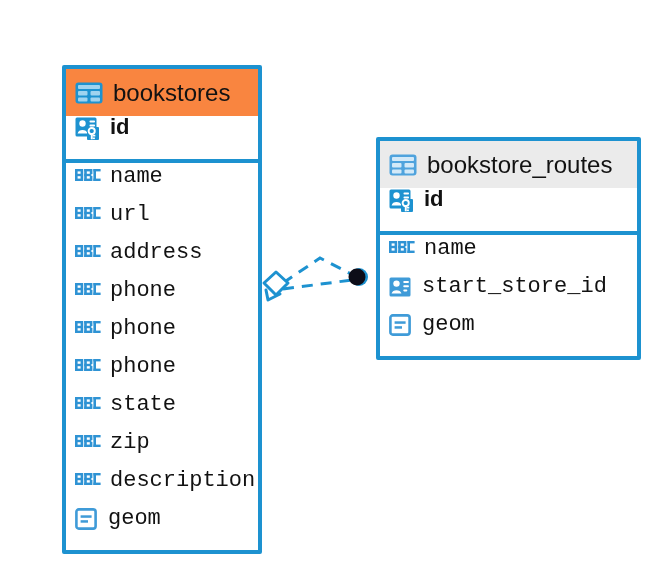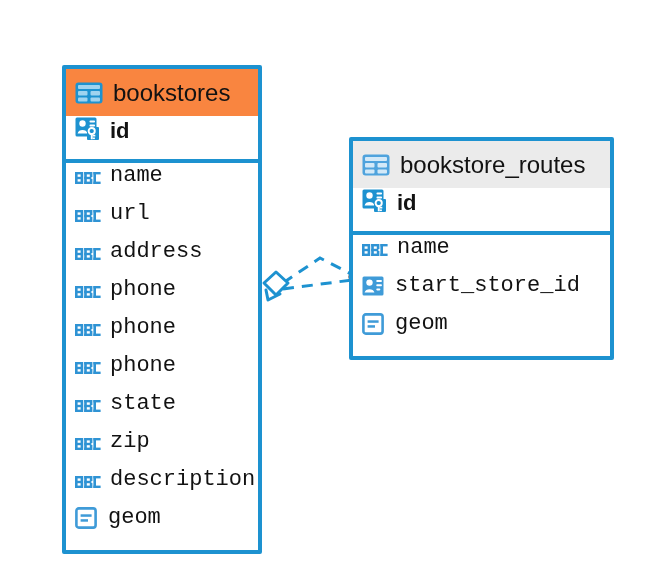--- a/index.html
+++ b/index.html
@@ -52,23 +52,23 @@
     background: #1d92d0;
   }
 
   .field-list {
     padding: 3px 0 4px 0;
     font-family: Liberation Mono, monospace;
   }
 
   .field-row {
     display: flex;
-    align-items: flex-end;
+    align-items: flex-start;
     height: 38px;
-    padding: 17px 9px;
+    padding: 0 9px;
     gap: 9px;
     box-sizing: border-box;
   }
   .field-row.pk { height: 43px; }
 
   .field-name {
     font-size: 22px;
     color: #121212;
     line-height: 1;
     white-space: nowrap;
@@ -375,21 +375,21 @@
       <rect x="1.4" y="1.4" width="19.2" height="19.2" rx="2.4" fill="#ffffff" stroke="#3f9bd8" stroke-width="2.6"></rect>
       <rect x="5.6" y="7.3" width="11" height="2.5" fill="#3f9bd8"></rect>
       <rect x="5.6" y="12.2" width="7.4" height="2.5" fill="#3f9bd8"></rect>
     </svg>
           </span>
           <span class="field-name">geom</span>
         </div>
       </div>
   </div>
 
-  <div class="entity" style="left:349px; top:137px; width:265px;">
+  <div class="entity" style="left:376px; top:137px; width:265px;">
 
     <div class="entity-header normal">
       <span class="icon icon-table">
         <svg viewBox="0 0 28 22" xmlns="http://www.w3.org/2000/svg">
           <rect x="0.5" y="0.5" width="27" height="21" rx="3" fill="#4fa3dd"></rect>
           <rect x="3" y="3" width="22" height="4" rx="1" fill="#d3e9f8"></rect>
           <rect x="3" y="9" width="9.5" height="4.5" rx="1" fill="#d3e9f8"></rect>
           <rect x="15.5" y="9" width="9.5" height="4.5" rx="1" fill="#d3e9f8"></rect>
           <rect x="3" y="15.5" width="9.5" height="4" rx="1" fill="#d3e9f8"></rect>
           <rect x="15.5" y="15.5" width="9.5" height="4" rx="1" fill="#d3e9f8"></rect>

